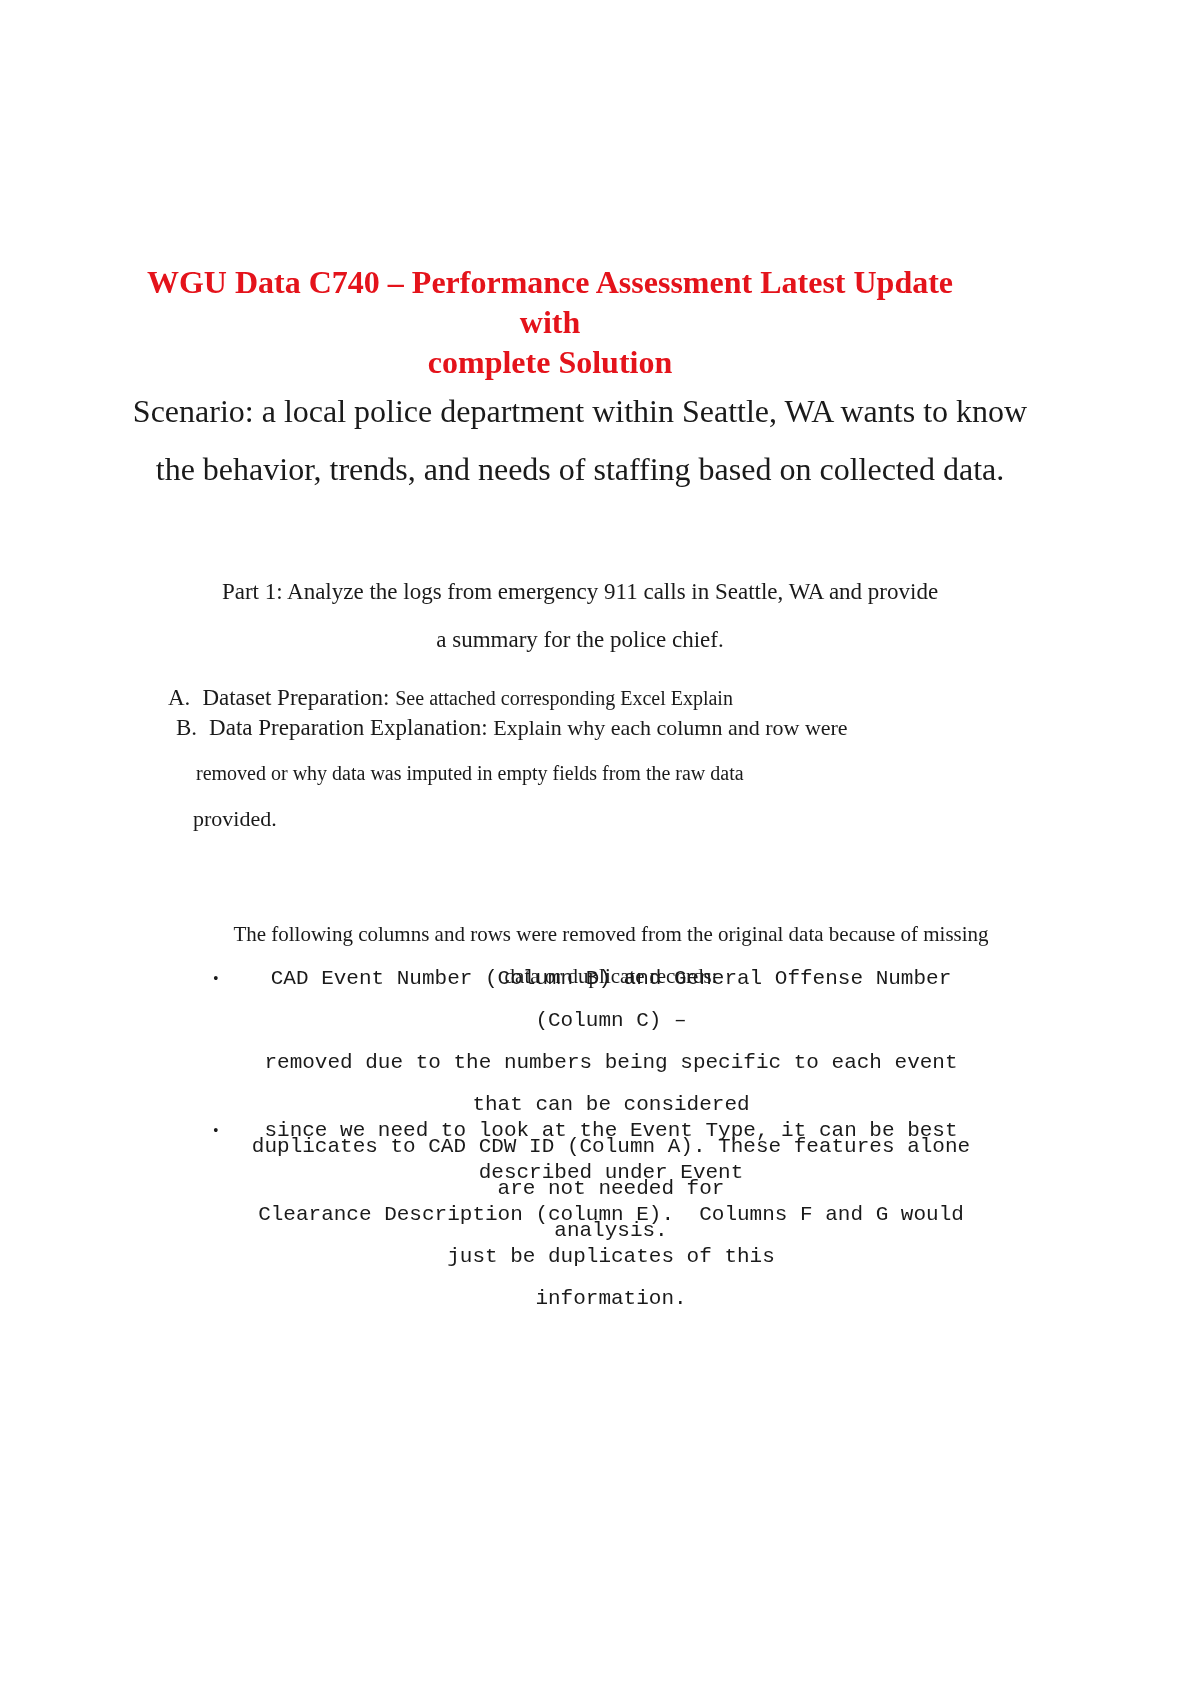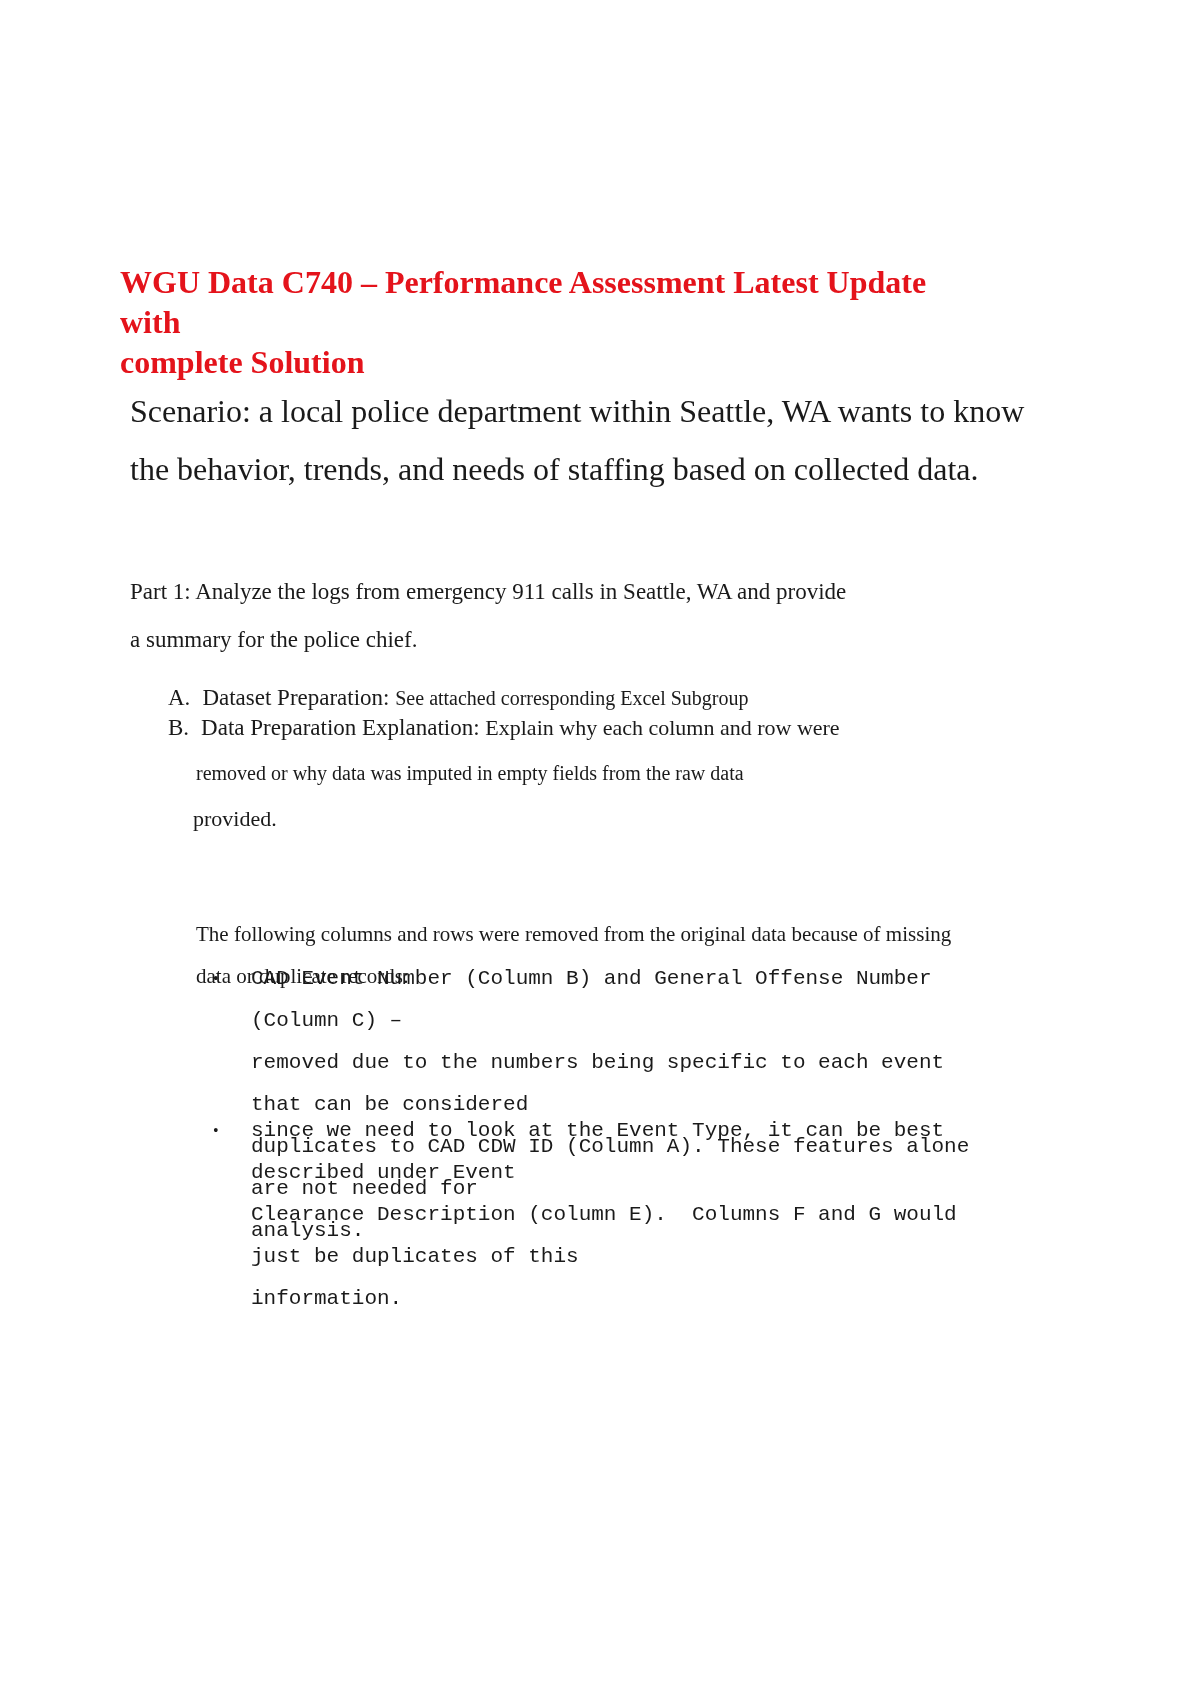--- a/index.html
+++ b/index.html
@@ -8,20 +8,21 @@
     background: #ffffff;
   }
   .page {
     position: relative;
     width: 1190px;
     height: 1684px;
     background: #ffffff;
     font-family: "Liberation Serif", "DejaVu Serif", serif;
     color: #1a1a1a;
     overflow: hidden;
+    text-align: center;
   }
   .line { white-space: pre-wrap; }
 
   .doc-title {
     position: absolute;
     top: 262px;
     left: 120px;
     width: 860px;
     font-size: 32px;
     font-weight: bold;
@@ -50,21 +51,21 @@
     top: 682px;
     left: 168px;
     font-size: 23px;
     line-height: 32px;
   }
   .item-marker { margin-right: 12px; }
   .item-note { font-size: 20px; }
   .item-b-l1 {
     position: absolute;
     top: 712px;
-    left: 168px;
+    left: 176px;
     font-size: 23px;
     line-height: 32px;
   }
   .item-b-rest { font-size: 22px; }
   .item-b-l2 {
     position: absolute;
     top: 757px;
     left: 196px;
     font-size: 20px;
     line-height: 32px;
@@ -115,21 +116,21 @@
     <div class="line">Scenario: a local police department within Seattle, WA wants to know</div>
     <div class="line">the behavior, trends, and needs of staffing based on collected data.</div>
   </div>
 
   <div class="part1">
     <div class="line">Part 1: Analyze the logs from emergency 911 calls in Seattle, WA and provide</div>
     <div class="line">a summary for the police chief.</div>
   </div>
 
   <div class="item-a">
-    <span class="item-marker">A.</span><span>Dataset Preparation: </span><span class="item-note">See attached corresponding Excel Subgroup</span>
+    <span class="item-marker">A.</span><span>Dataset Preparation: </span><span class="item-note">See attached corresponding Excel Explain</span>
   </div>
 
   <div class="item-b-l1">
     <span class="item-marker">B.</span><span>Data Preparation Explanation: </span><span class="item-b-rest">Explain why each column and row were</span>
   </div>
   <div class="item-b-l2 line">removed or why data was imputed in empty fields from the raw data</div>
   <div class="item-b-l3 line">provided.</div>
 
   <div class="explanation">
     <div class="line">The following columns and rows were removed from the original data because of missing</div>

